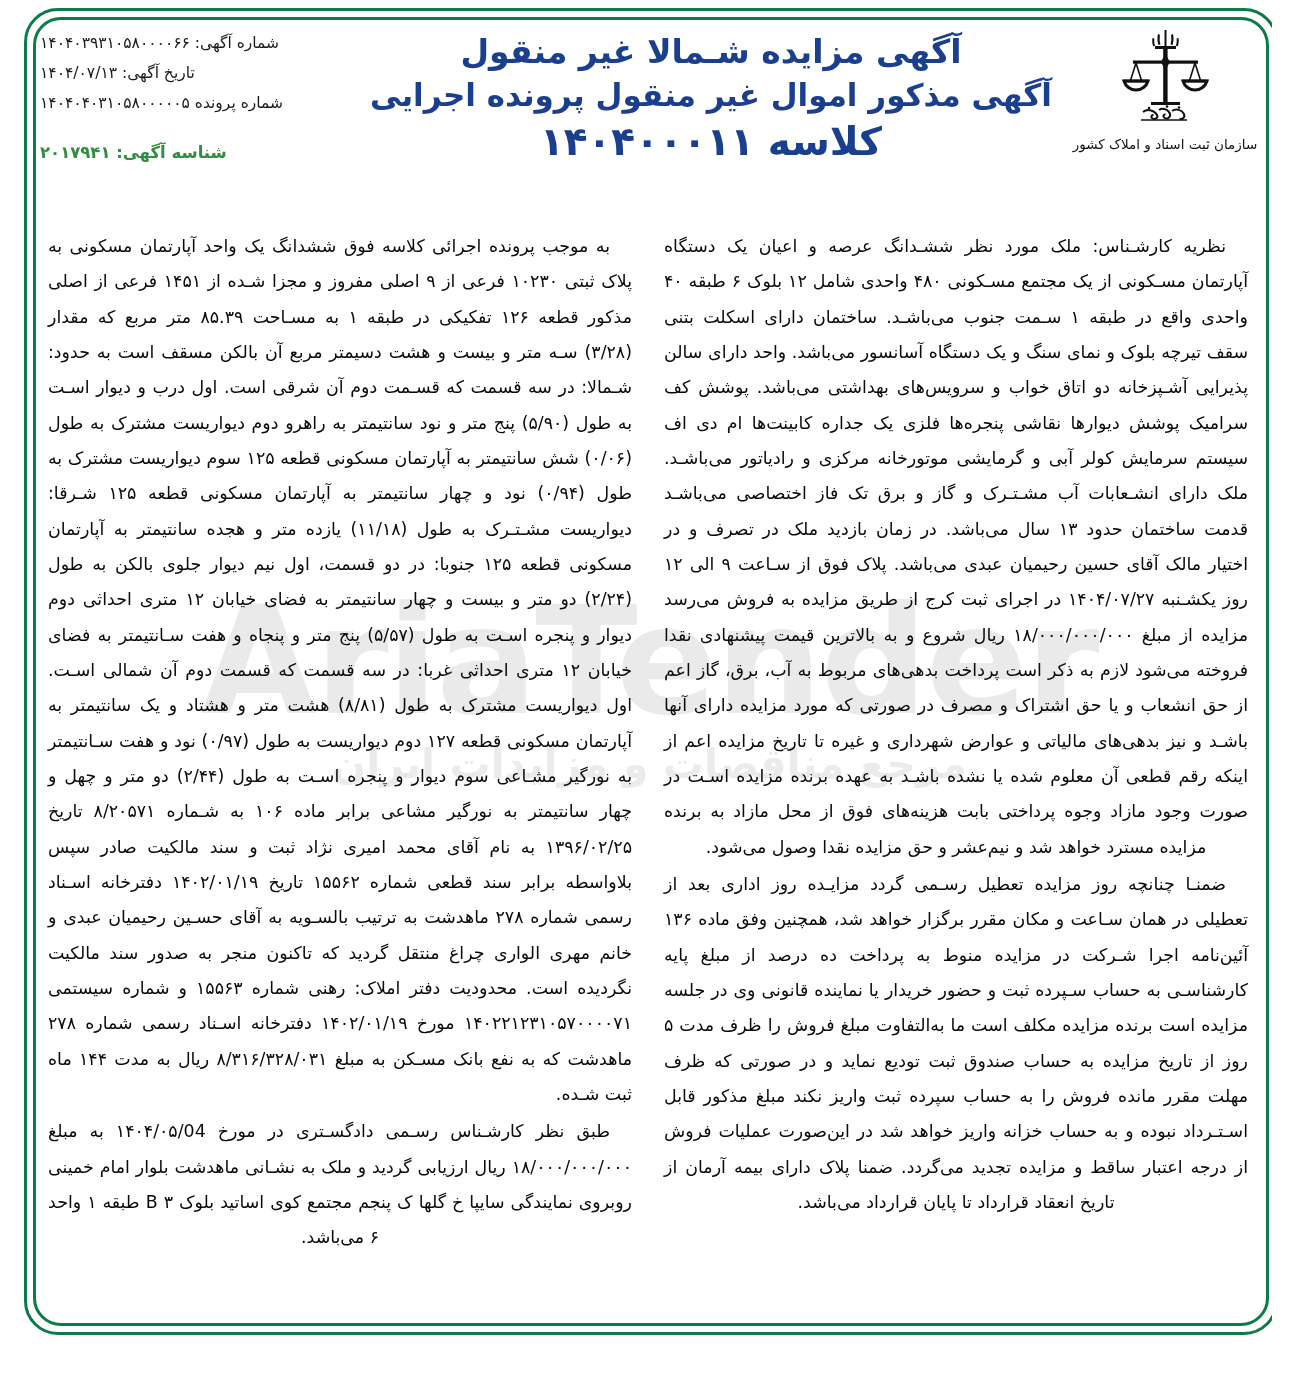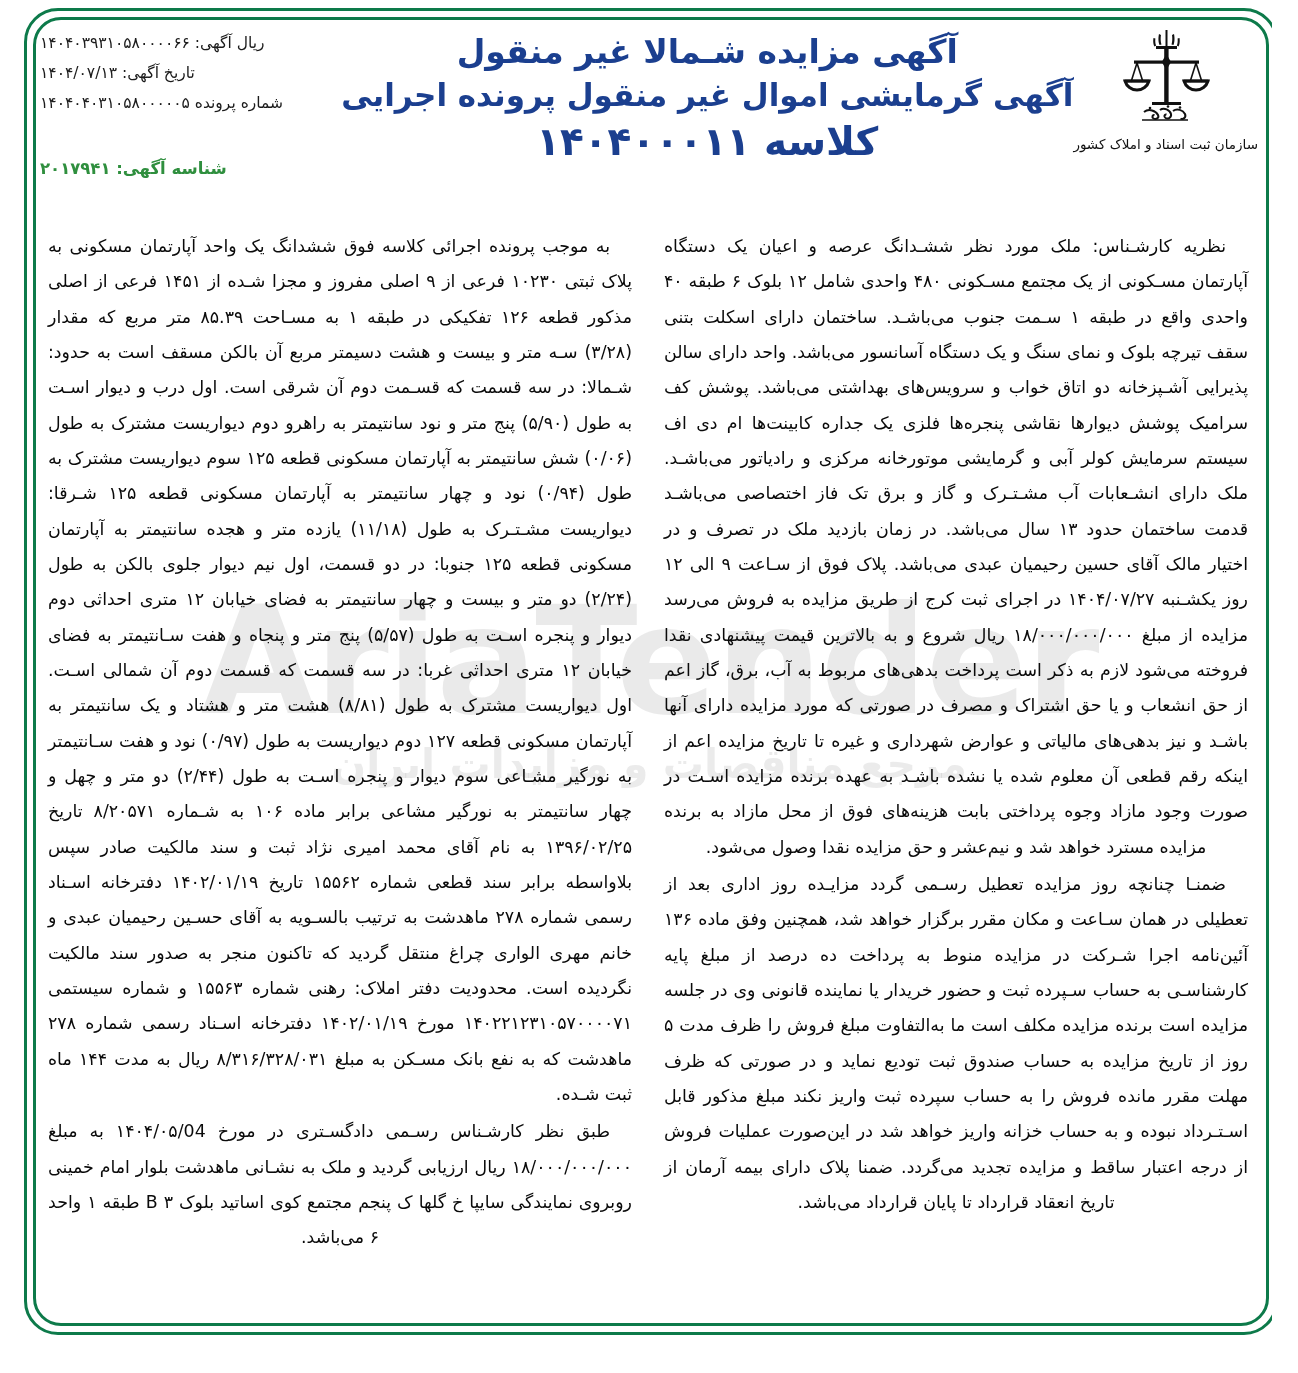--- a/index.html
+++ b/index.html
@@ -115,21 +115,21 @@
     order: 3;
   }
   .meta-line {
     font-size: 15.5px;
     color: #1b1b1b;
     line-height: 1.95;
     white-space: nowrap;
     font-family: "DejaVu Sans", sans-serif;
   }
   .meta-id {
-    margin-top: 40px;
+    margin-top: 24px;
     font-size: 16.5px;
     font-weight: 700;
     color: #2f8f3e;
     white-space: nowrap;
     font-family: "DejaVu Sans", sans-serif;
   }
 
   .title-block {
     order: 2;
     flex: 1;
@@ -250,26 +250,26 @@
             <circle cx="50" cy="82.5" r="1.3"></circle>
             <circle cx="62" cy="83.5" r="1.3"></circle>
             <path d="M24 96 L70 96" stroke="#111111" stroke-width="1.6"></path>
           </g>
         </svg>
         <div class="logo-caption">سازمان ثبت اسناد و املاک کشور</div>
       </div>
 
       <div class="title-block">
         <div class="title-line title-1">آگهی مزایده شـمالا غیر منقول</div>
-        <div class="title-line title-2">آگهی گرمایشی اموال غیر منقول پرونده اجرایی</div>
+        <div class="title-line title-2">آگهی مذکور اموال غیر منقول پرونده اجرایی</div>
         <div class="title-line title-3">کلاسه ۱۴۰۴۰۰۰۱۱</div>
       </div>
 
       <div class="meta-block">
-        <div class="meta-line">ریال آگهی: ۱۴۰۴۰۳۹۳۱۰۵۸۰۰۰۰۶۶</div>
+        <div class="meta-line">شماره آگهی: ۱۴۰۴۰۳۹۳۱۰۵۸۰۰۰۰۶۶</div>
         <div class="meta-line">تاریخ آگهی: ۱۴۰۴/۰۷/۱۳</div>
         <div class="meta-line">شماره پرونده ۱۴۰۴۰۴۰۳۱۰۵۸۰۰۰۰۰۵</div>
         <div class="meta-id">شناسه آگهی: ۲۰۱۷۹۴۱</div>
       </div>
 
     </div>
 
     <div class="body-wrap">
 
       <div class="col">

